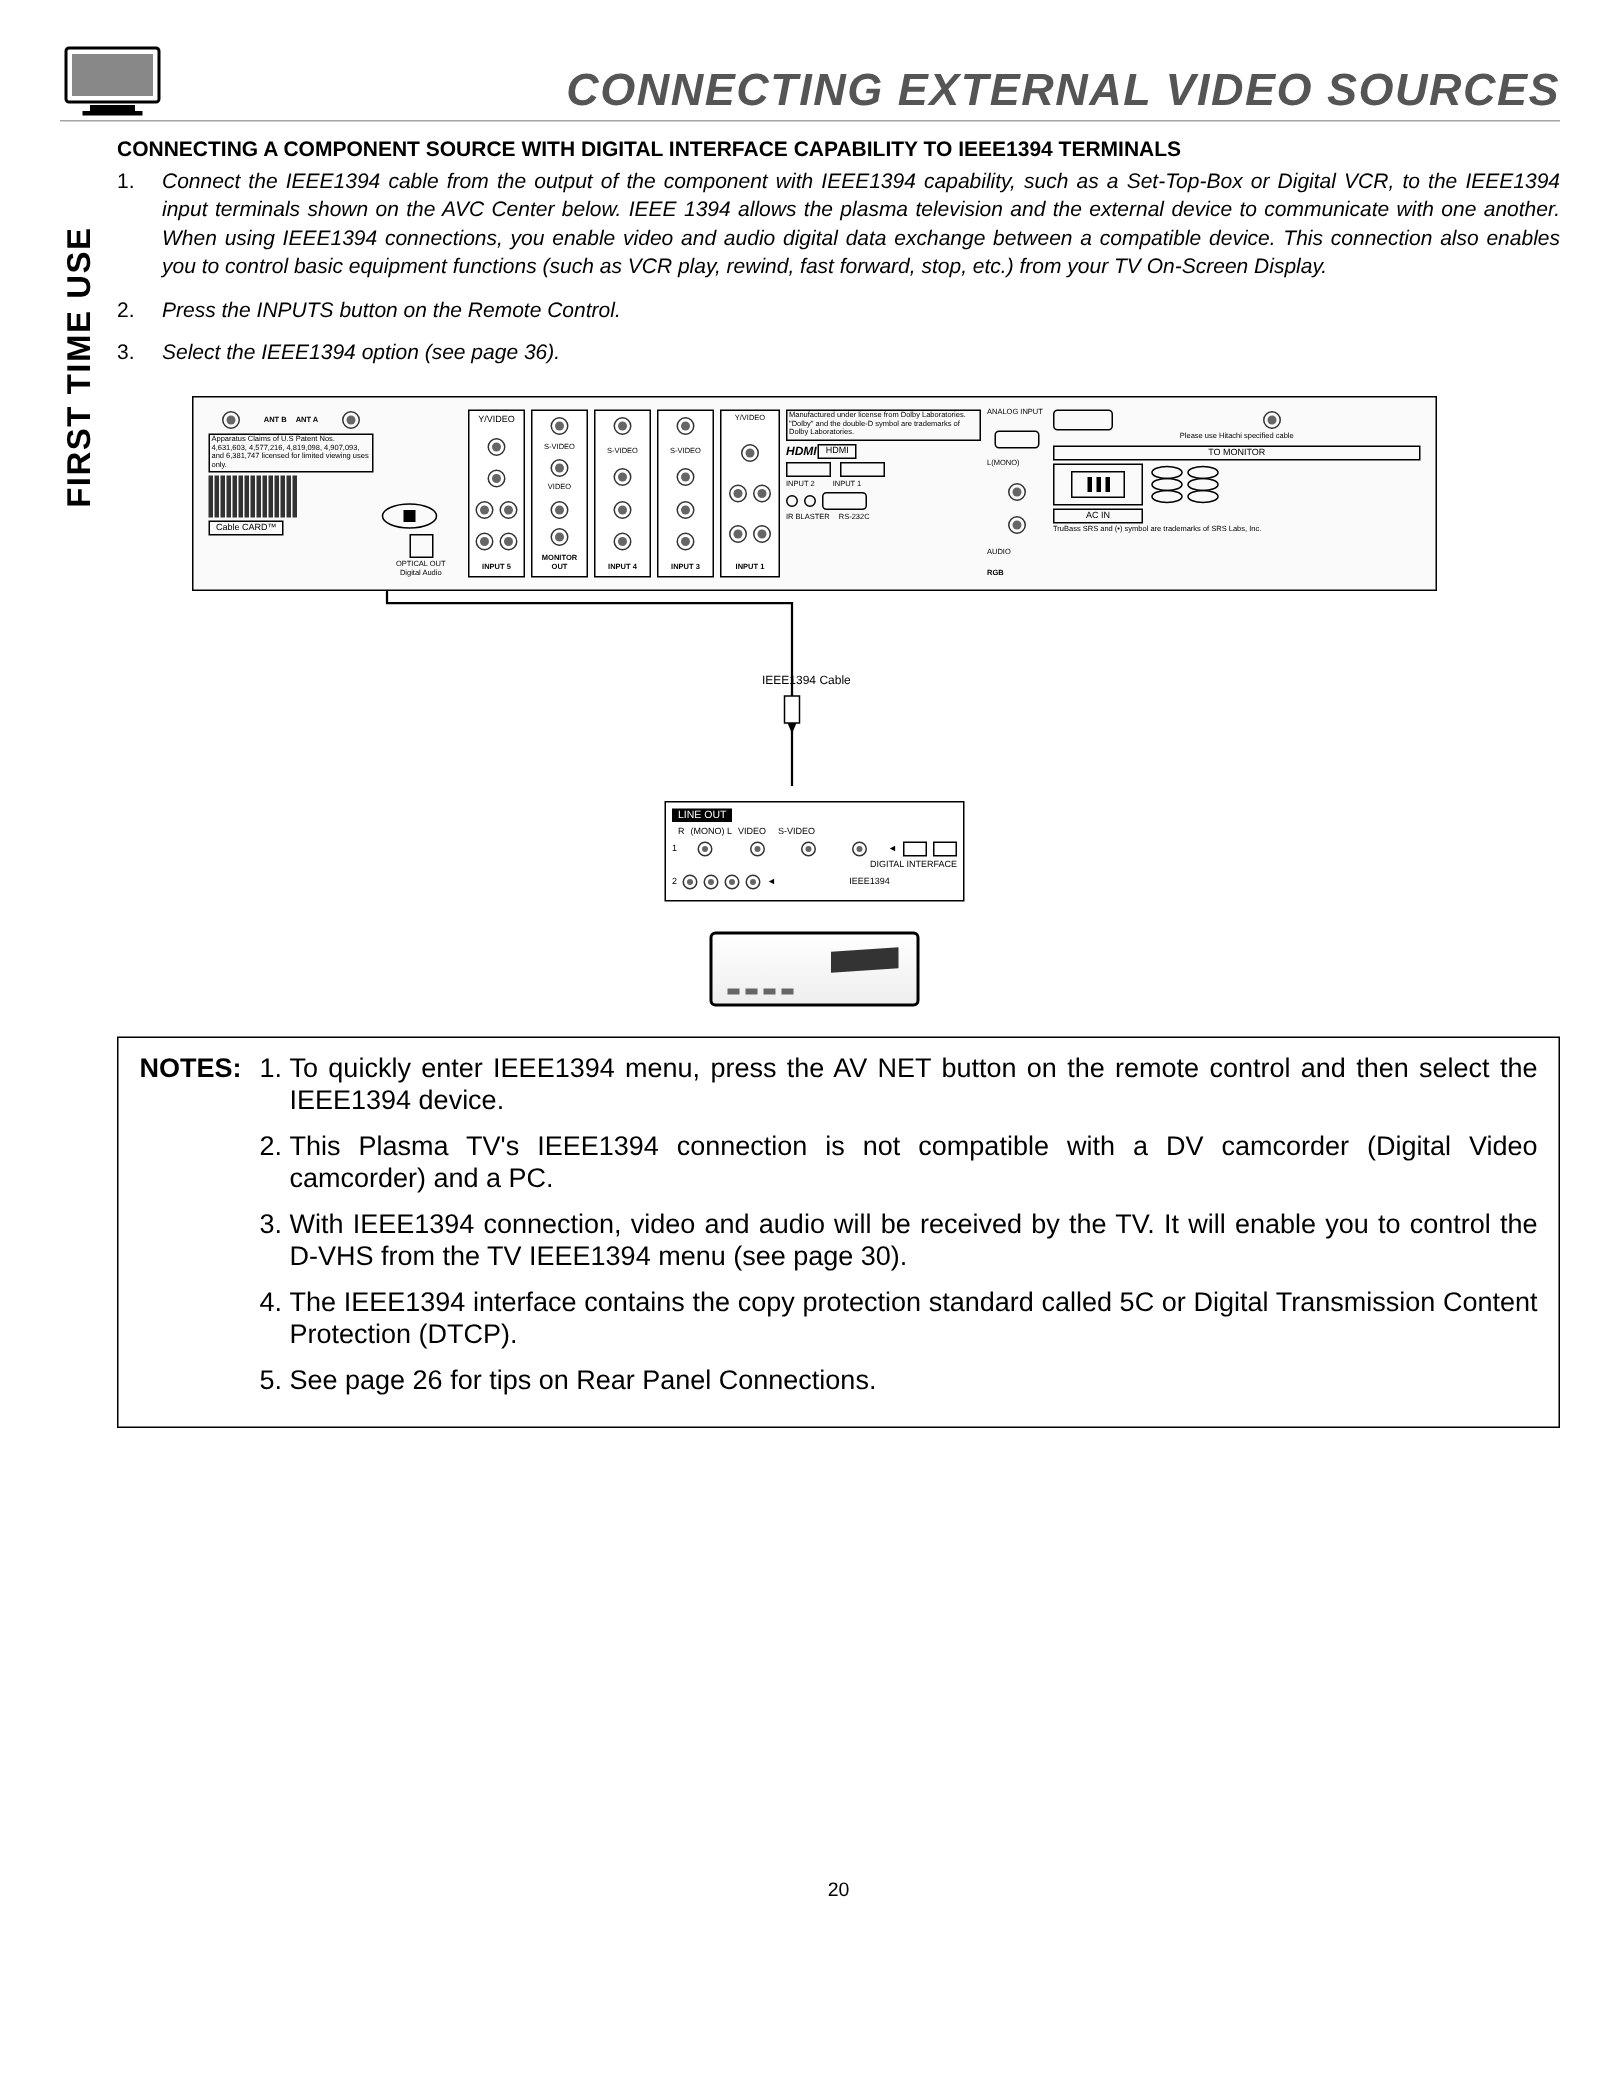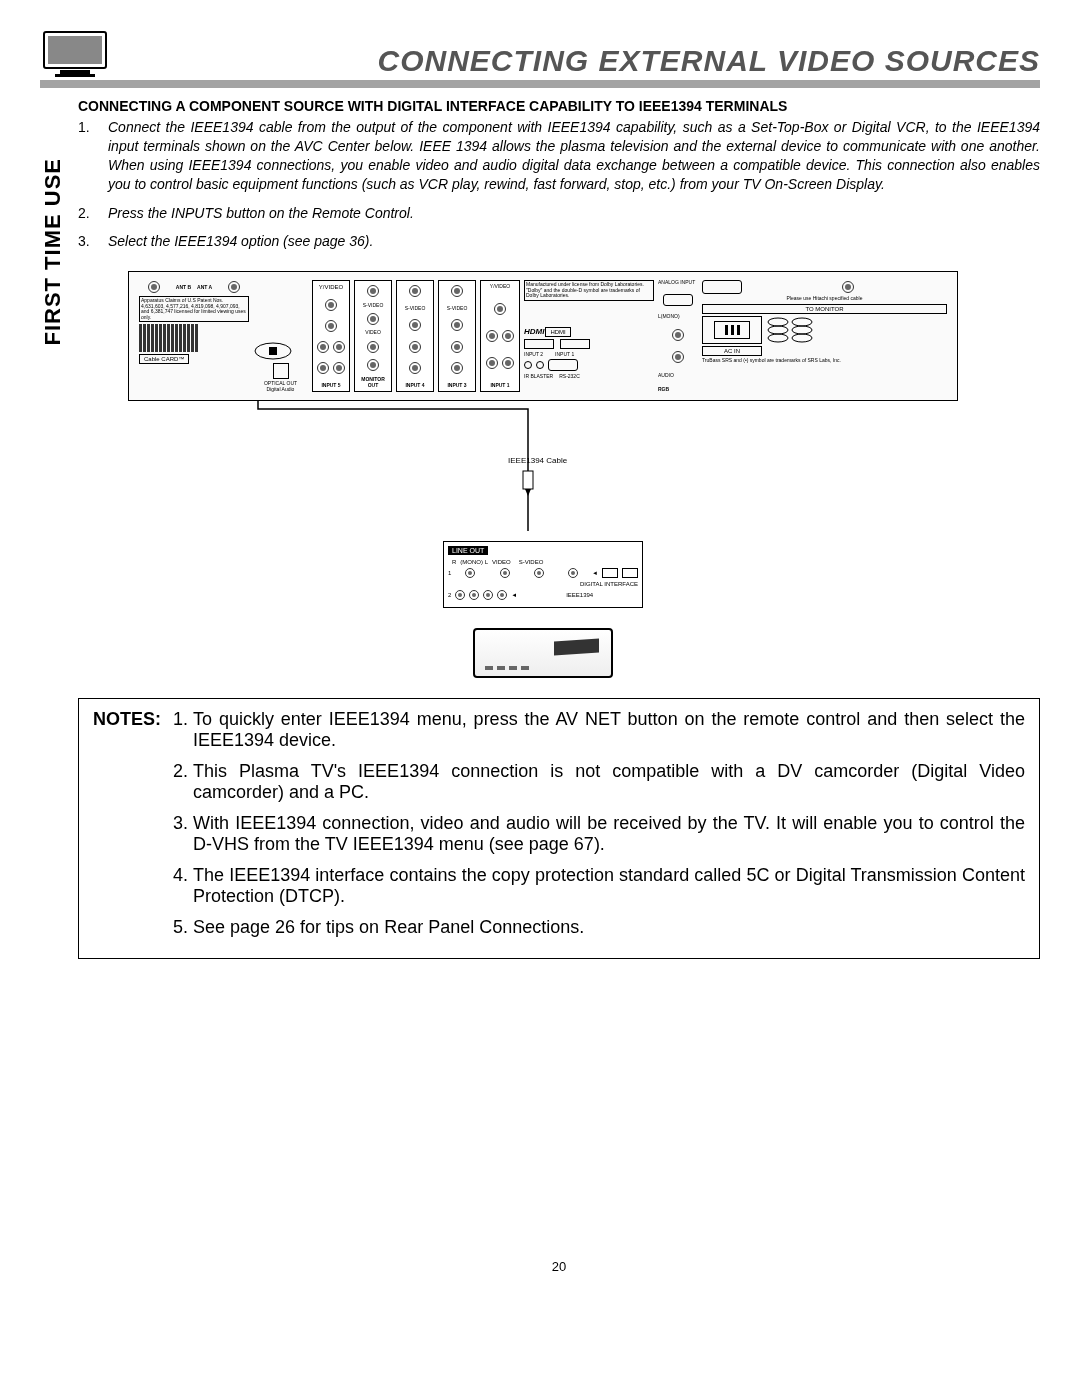--- a/index.html
+++ b/index.html
@@ -11,21 +11,21 @@
       font-family: Arial, Helvetica, sans-serif;
       background: #fff;
       width: 1080px;
       margin: 0 auto;
       padding: 30px 40px 40px 40px;
       color: #000;
     }
     .header {
       display: flex;
       align-items: flex-end;
-      border-bottom: 8px solid #a3a3a3;
+      border-bottom: 1px solid #a3a3a3;
       padding-bottom: 2px;
       margin-bottom: 10px;
     }
     .tv-icon {
       width: 70px;
       height: 48px;
       margin-right: 20px;
     }
     .page-title {
       flex: 1;
@@ -379,21 +379,21 @@
             </div>
           <div style="display:flex;gap:1px;">
               <div class="connector-jack"></div>
               <div class="connector-jack"></div>
             </div>
           <div class="panel-label">INPUT 1</div>
         </div>
 
         <div style="width:130px;display:flex;flex-direction:column;gap:2px;">
           <div class="panel-tiny" style="border:1px solid #000;padding:1px;">Manufactured under license from Dolby Laboratories. "Dolby" and the double-D symbol are trademarks of Dolby Laboratories.</div>
-          <div style="display:flex;align-items:center;gap:1px;margin-top:24px;">
+          <div style="display:flex;align-items:center;gap:1px;">
             <span class="hdmi-label">HDMI</span>
             <span class="bordered-label">HDMI</span>
           </div>
           <div style="display:flex;gap:6px;">
             <div style="width:30px;height:10px;border:1px solid #000;"></div>
             <div style="width:30px;height:10px;border:1px solid #000;"></div>
           </div>
           <div style="display:flex;gap:12px;font-size:5px;">
             <span>INPUT 2</span>
             <span>INPUT 1</span>
@@ -513,21 +513,21 @@
           <td class="note-text">To quickly enter IEEE1394 menu, press the AV NET button on the remote control and then select the IEEE1394 device.</td>
         </tr>
         <tr>
           <td></td>
           <td class="note-num">2.</td>
           <td class="note-text">This Plasma TV's IEEE1394 connection is not compatible with a DV camcorder (Digital Video camcorder) and a PC.</td>
         </tr>
         <tr>
           <td></td>
           <td class="note-num">3.</td>
-          <td class="note-text">With IEEE1394 connection, video and audio will be received by the TV. It will enable you to control the D-VHS from the TV IEEE1394 menu (see page 67).</td>
+          <td class="note-text">With IEEE1394 connection, video and audio will be received by the TV. It will enable you to control the D-VHS from the TV IEEE1394 menu (see page 30).</td>
         </tr>
         <tr>
           <td></td>
           <td class="note-num">4.</td>
           <td class="note-text">The IEEE1394 interface contains the copy protection standard called 5C or Digital Transmission Content Protection (DTCP).</td>
         </tr>
         <tr>
           <td></td>
           <td class="note-num">5.</td>
           <td class="note-text">See page 26 for tips on Rear Panel Connections.</td>

